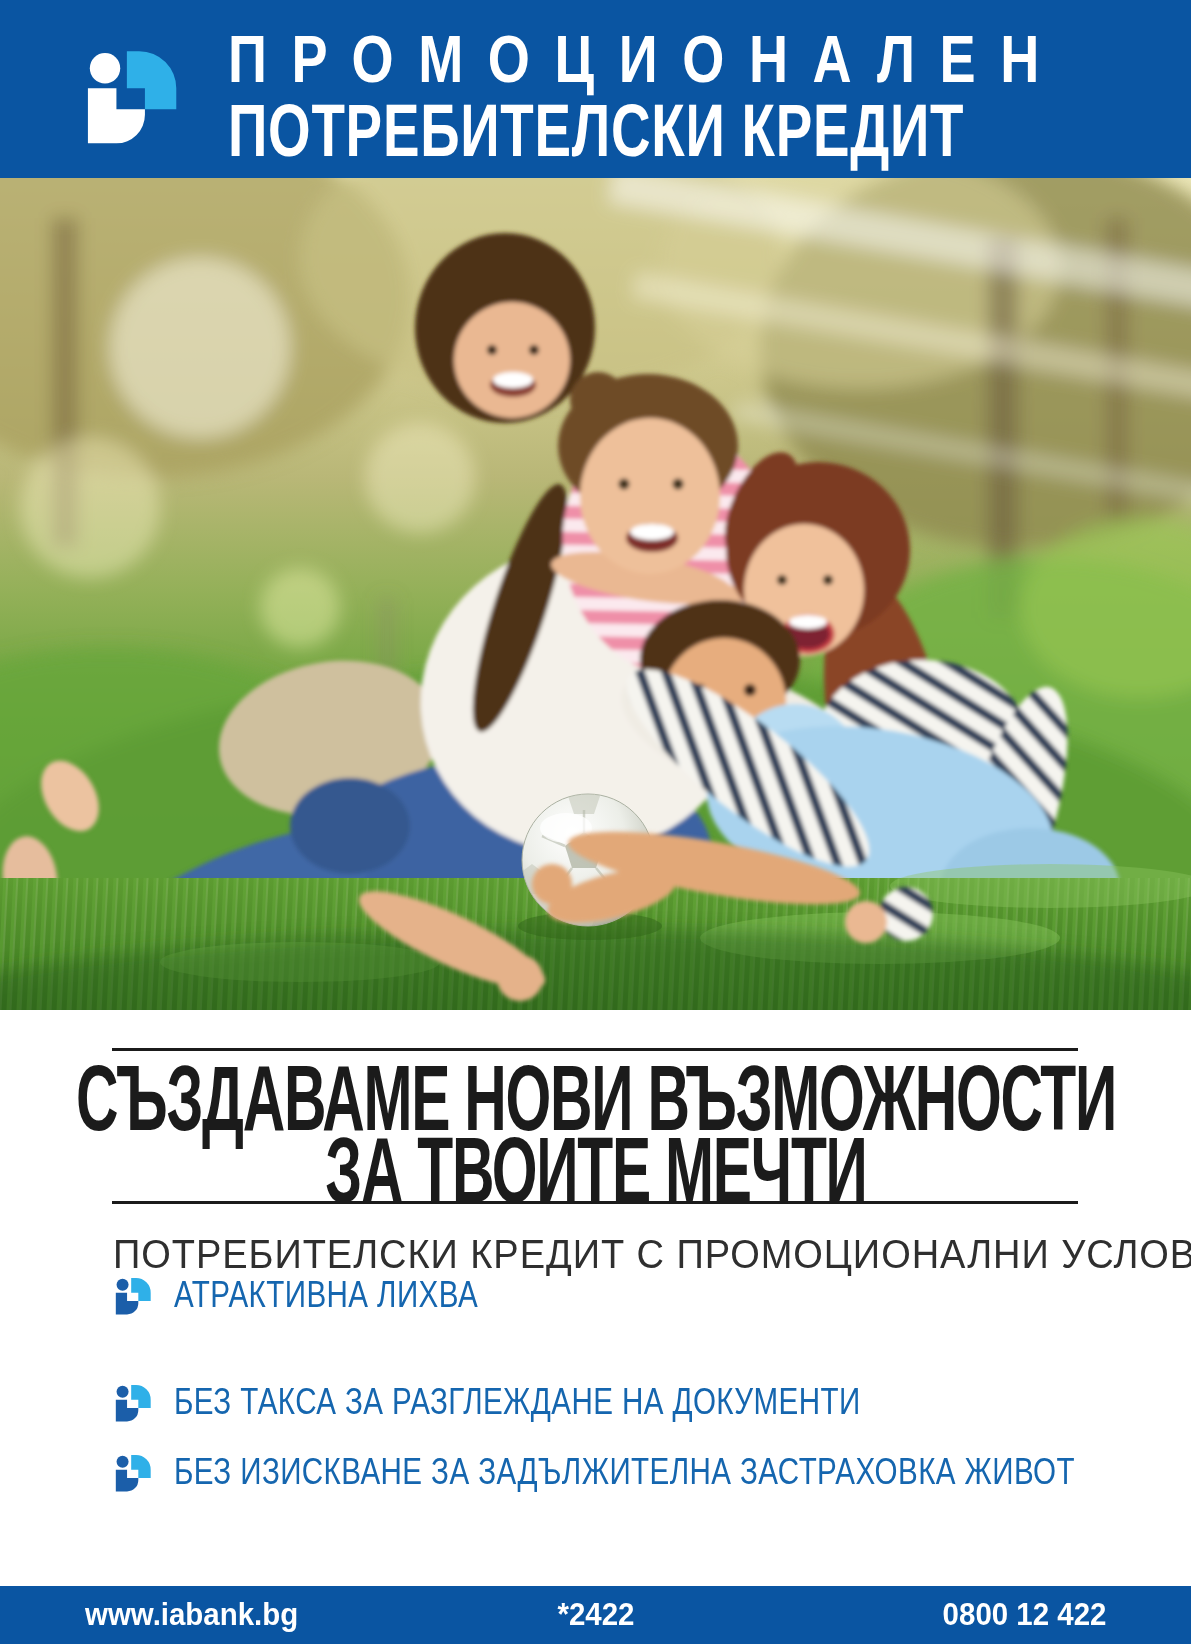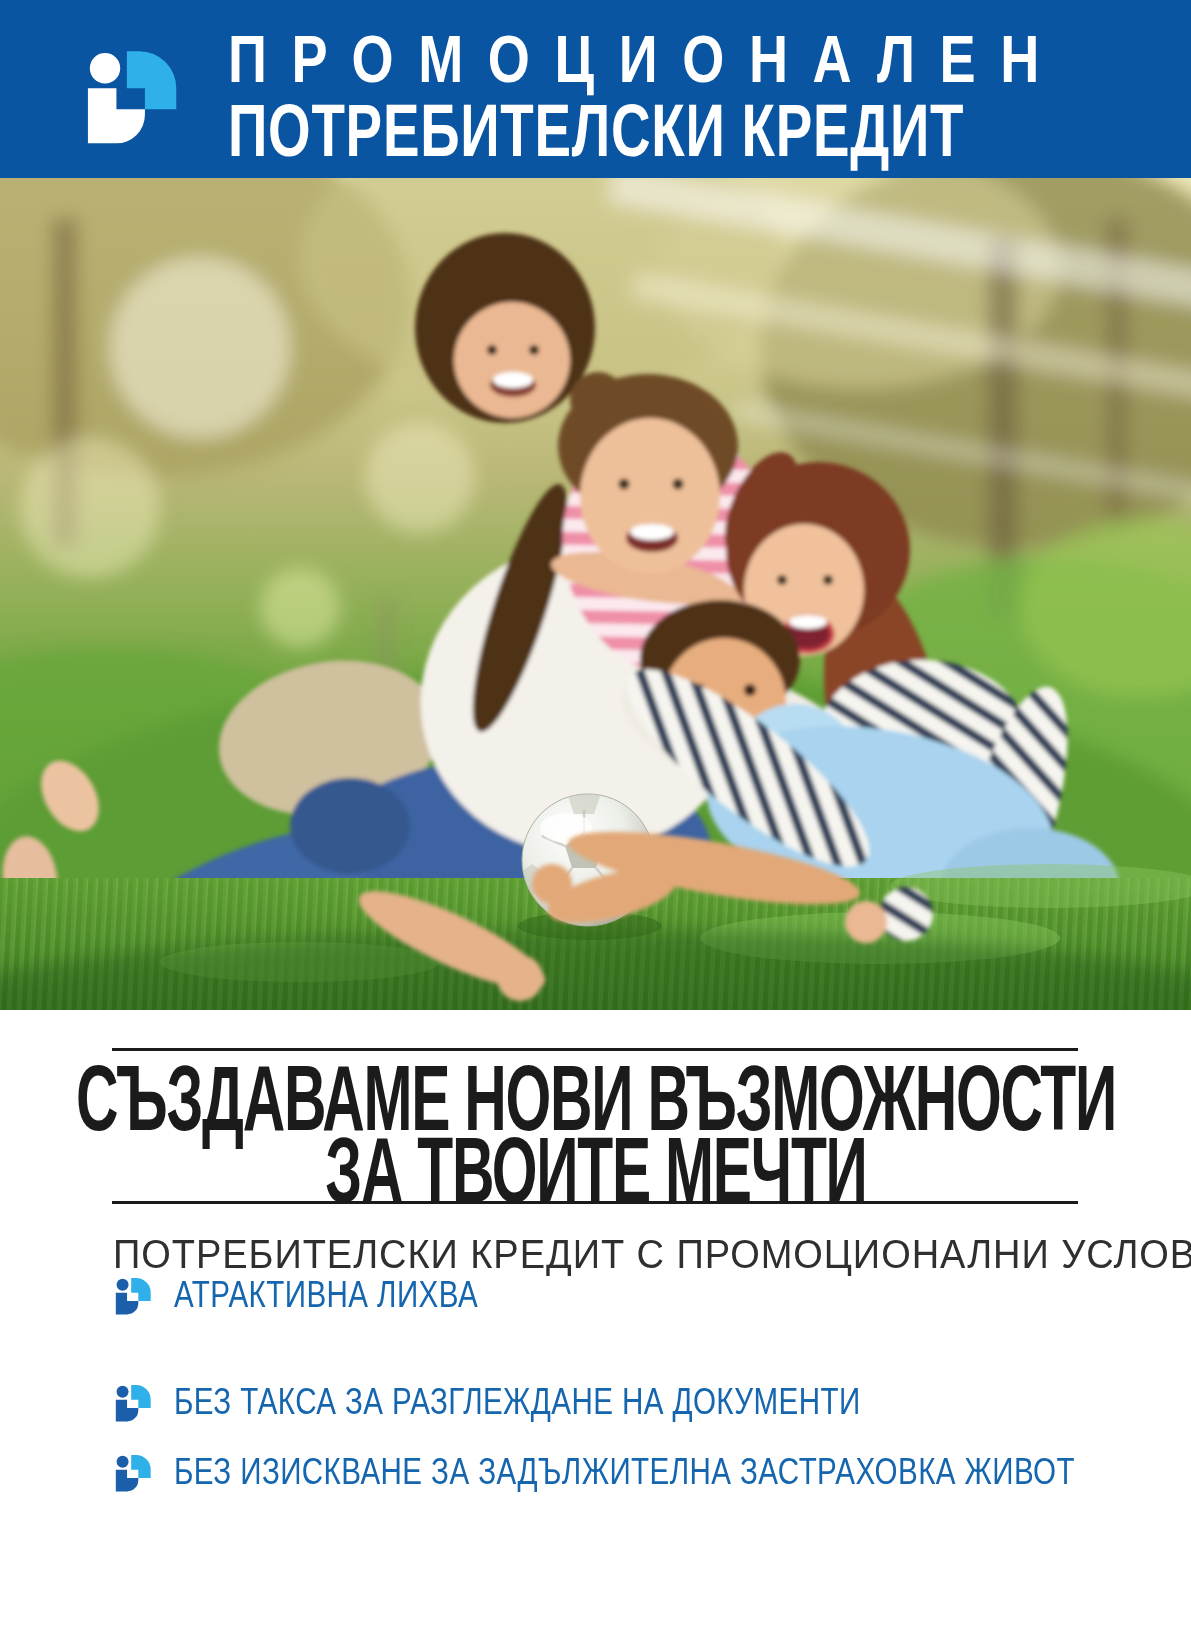--- a/index.html
+++ b/index.html
@@ -277,14 +277,19 @@
         <svg viewBox="0 0 105 120" aria-hidden="true">
           <circle class="dot" cx="22" cy="34" r="16"></circle>
           <path class="arc" d="M45,16 H58 A39,39 0 0 1 97,55 V77 H64 V55 H45 Z"></path>
           <path class="body" d="M4,55 H34 V77 H64 V83 A30,30 0 0 1 34,113 H4 Z"></path>
         </svg>
       </span>
       <span class="bullet-label">БЕЗ ИЗИСКВАНЕ ЗА ЗАДЪЛЖИТЕЛНА ЗАСТРАХОВКА ЖИВОТ</span>
     </div>
   </div>
 
+  <div class="footer">
+    <div class="item site cond">www.iabank.bg</div>
+    <div class="item code cond">*2422</div>
+    <div class="item phone cond">0800 12 422</div>
+  </div>
 
 </div>
 
 </body></html>

